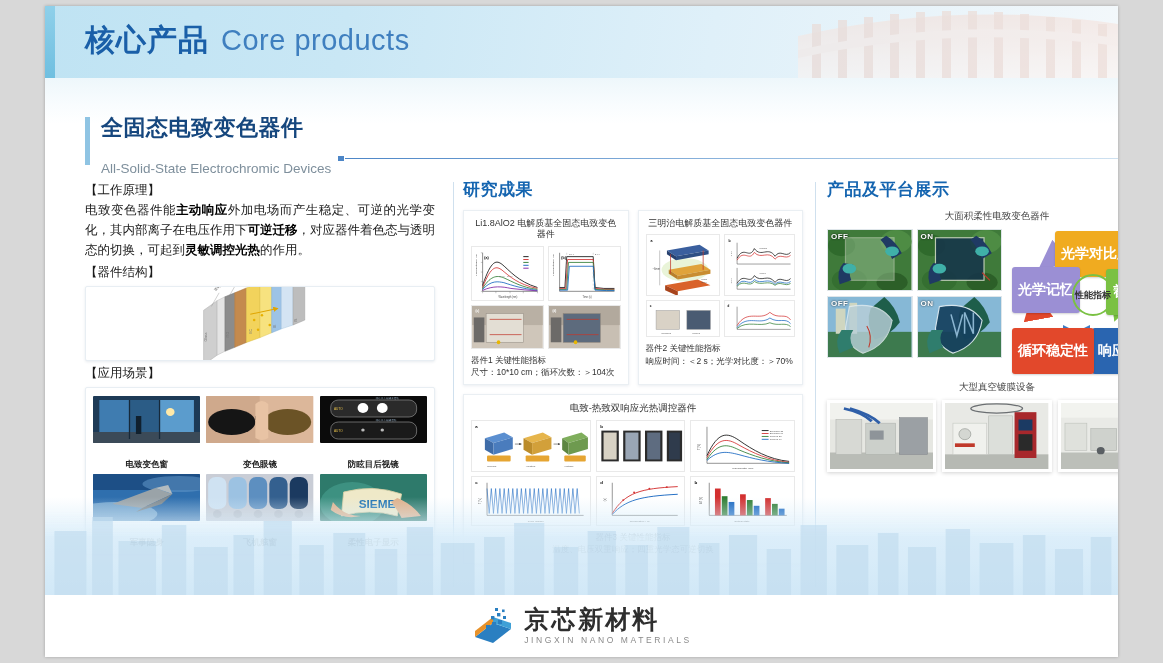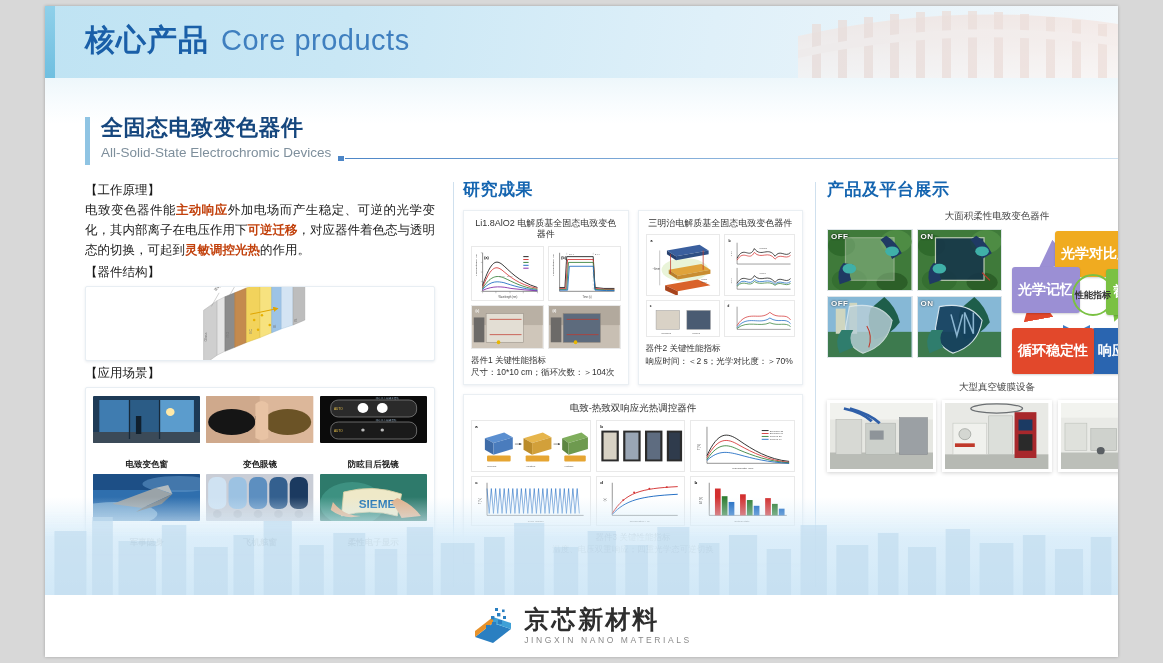--- a/index.html
+++ b/index.html
@@ -40,21 +40,21 @@
   }
   .header-fade{
     position:absolute;left:0;top:72px;width:100%;height:46px;
     background:linear-gradient(180deg,#eef7fb 0%,#f8fcfe 55%,#ffffff 100%);
   }
 
   
   .sec{ position:absolute; left:40px; top:107px; }
   .sec-bar{ position:absolute; left:0; top:4px; width:5px; height:48px; background:#8fc4e3; }
   .sec-cn{ margin-left:16px; font-size:22px; font-weight:700; color:#16477e; letter-spacing:.5px;}
-  .sec-en{ margin-left:16px; font-size:13.5px; color:#7e8f9c; margin-top:2px; }
+  .sec-en{ margin-left:16px; font-size:13.5px; color:#7e8f9c; margin-top:18px; }
   .sec-rule{
     position:absolute; left:300px; top:152px; width:812px; height:1px;
     background:linear-gradient(90deg,#4d86c7,#a9c9e6 70%,#d5e5f2);
   }
   .sec-rule:before{
     content:""; position:absolute; left:-7px; top:-2px; width:6px; height:5px;
     background:#4d86c7;
   }
 
   
@@ -63,21 +63,21 @@
   .col-m{ left:418px; width:340px; }
   .col-r{ left:782px; width:340px; }
   .vdiv{ position:absolute; top:176px; width:1px; height:405px; background:#cfe0ee; }
   .vdiv.d1{ left:408px; } .vdiv.d2{ left:770px; }
 
   .col-h{ font-size:17px; font-weight:700; color:#1565b0; margin-bottom:9px; letter-spacing:.5px;}
 
   
   .tag{ font-size:12.5px; color:#1b1b1b; margin:4px 0 2px; }
   .para{ font-size:12.5px; color:#1b1b1b; line-height:1.58; text-align:justify; }
-  .para b{ color:#c2410c;margin-top:16px; }
+  .para b{ color:#000000;margin-top:16px; }
 
   .photo-card{
     background:#fff; border:1px solid #e8eef3; border-radius:2px;
     box-shadow:0 1px 3px rgba(20,60,100,.10);
   }
 
   
   .struct-box{ height:75px; margin-top:5px; position:relative; overflow:hidden; }
 
   

